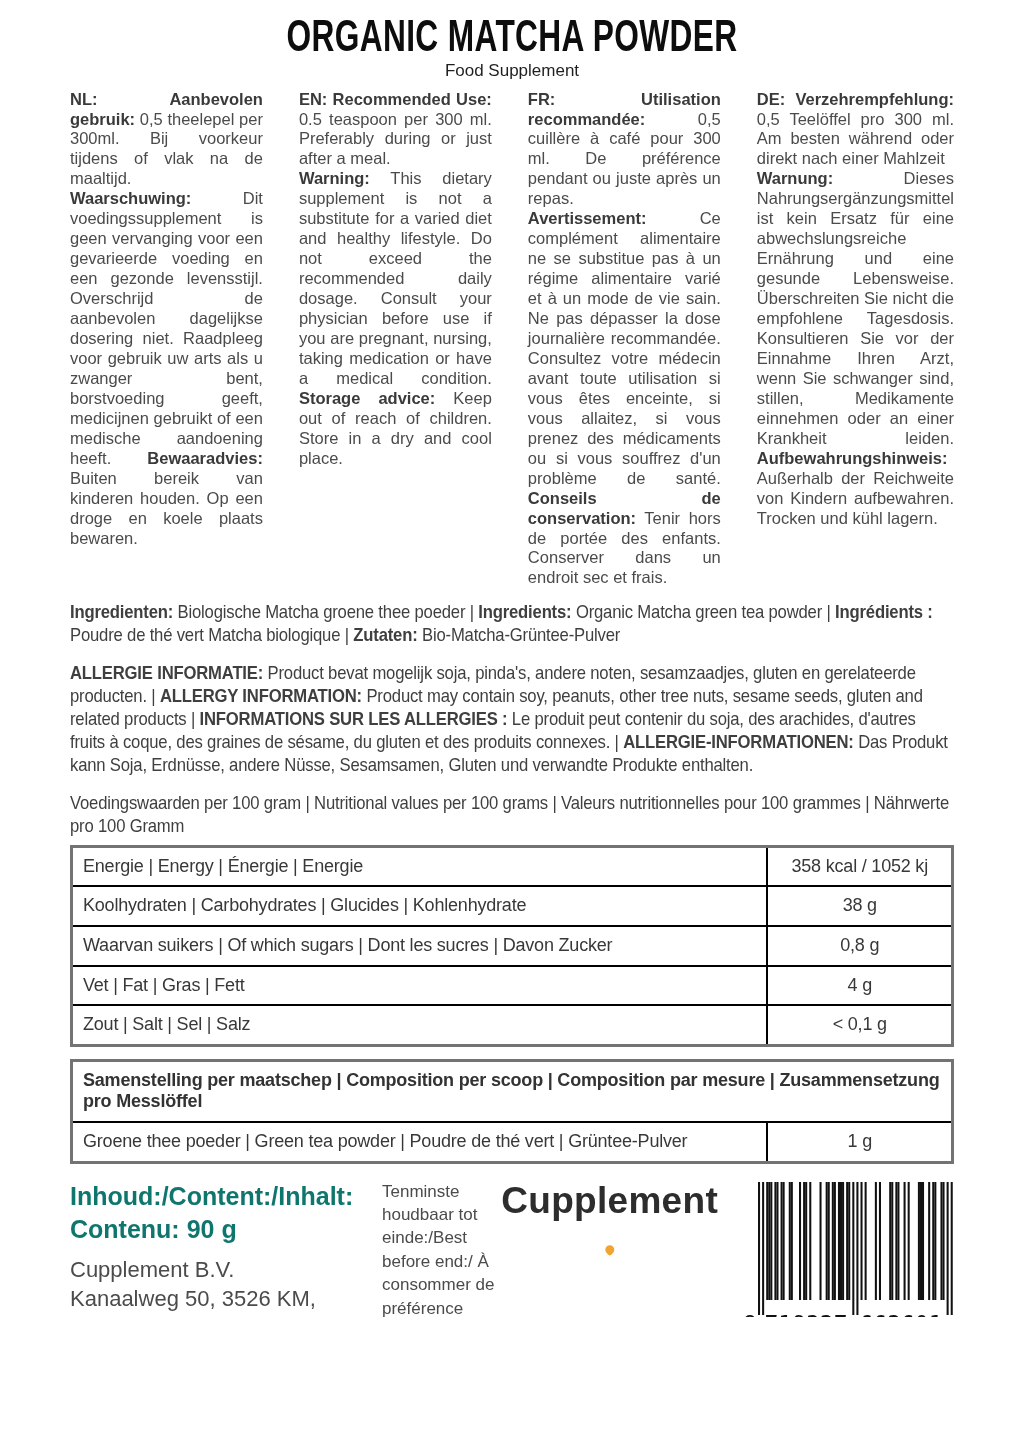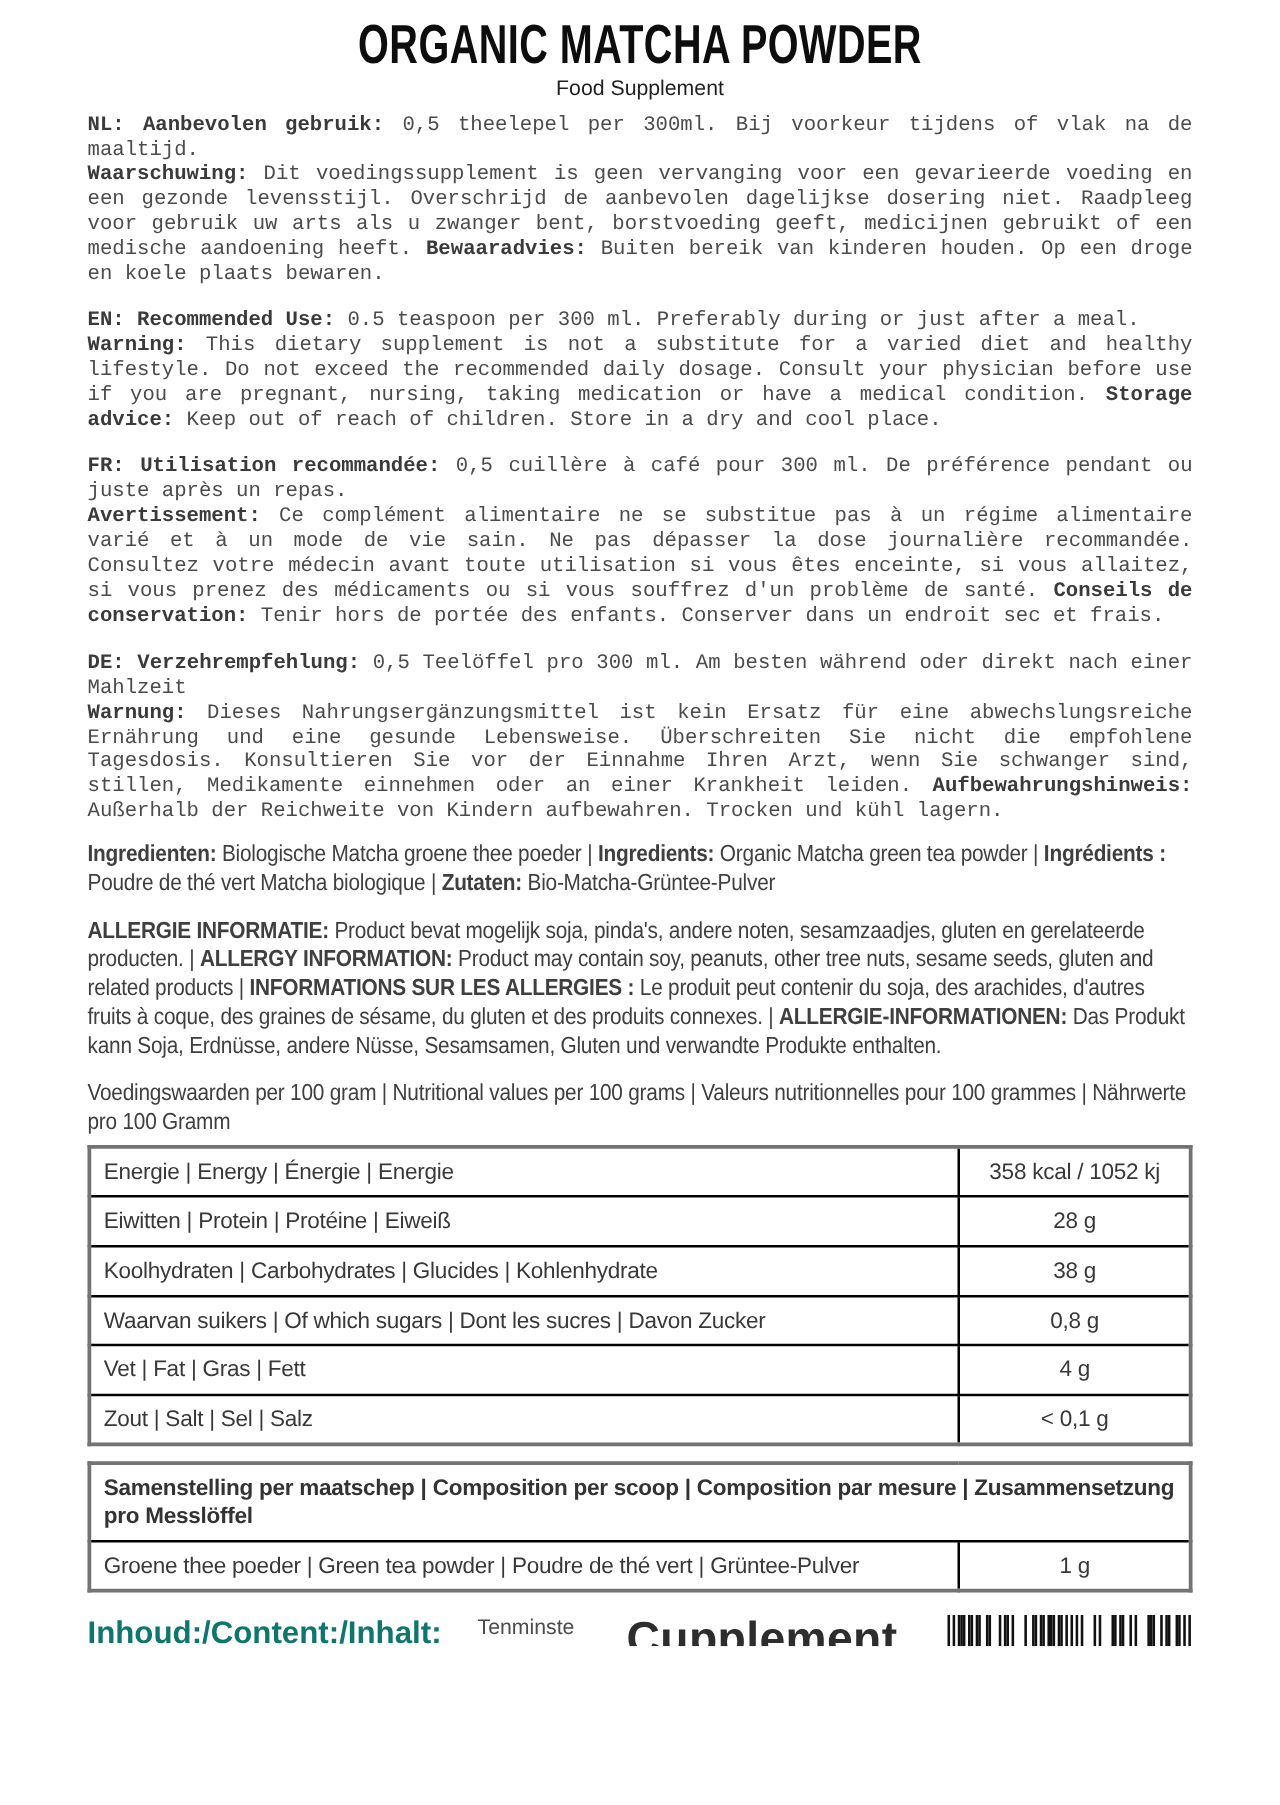--- a/index.html
+++ b/index.html
@@ -30,25 +30,24 @@
   .subtitle {
     text-align: center;
     font-size: 17px;
     color: #1f1f1f;
     margin-top: 3px;
     line-height: 1.15;
   }
   
   .cols {
     display: grid;
-    grid-template-columns: 1fr;
+    grid-template-columns: 1fr 1fr 1fr 1fr;
     column-gap: 36px;
     row-gap: 17px;
     margin-top: 9px;
-    font-family: Liberation Mono, monospace;
   }
   .block {
     font-size: 16.5px;
     line-height: 1.21;
     text-align: justify;
     white-space: pre-wrap;
     color: #4b4b4b;
   }
   .block b { color: #3a3a3a; }
   
@@ -168,24 +167,20 @@
 
   <div class="allergy infoline squeeze"><b>ALLERGIE INFORMATIE:</b><span> Product bevat mogelijk soja, pinda's, andere noten, sesamzaadjes, gluten en gerelateerde producten. | </span><b>ALLERGY INFORMATION:</b><span> Product may contain soy, peanuts, other tree nuts, sesame seeds, gluten and related products | </span><b>INFORMATIONS SUR LES ALLERGIES :</b><span> Le produit peut contenir du soja, des arachides, d'autres fruits à coque, des graines de sésame, du gluten et des produits connexes. | </span><b>ALLERGIE-INFORMATIONEN:</b><span> Das Produkt kann Soja, Erdnüsse, andere Nüsse, Sesamsamen, Gluten und verwandte Produkte enthalten.</span></div>
 
   <div class="nutrition-intro infoline squeeze">Voedingswaarden per 100 gram | Nutritional values per 100 grams | Valeurs nutritionnelles pour 100 grammes | Nährwerte pro 100 Gramm</div>
 
   <table class="nutri">
     <tbody>
       <tr>
         <td class="lbl">Energie | Energy | Énergie | Energie</td>
         <td class="val">358 kcal / 1052 kj</td>
-      </tr>
-      <tr>
-        <td class="lbl">Eiwitten | Protein | Protéine | Eiweiß</td>
-        <td class="val">28 g</td>
       </tr>
       <tr>
         <td class="lbl">Koolhydraten | Carbohydrates | Glucides | Kohlenhydrate</td>
         <td class="val">38 g</td>
       </tr>
       <tr>
         <td class="lbl">Waarvan suikers | Of which sugars | Dont les sucres | Davon Zucker</td>
         <td class="val">0,8 g</td>
       </tr>
       <tr>

